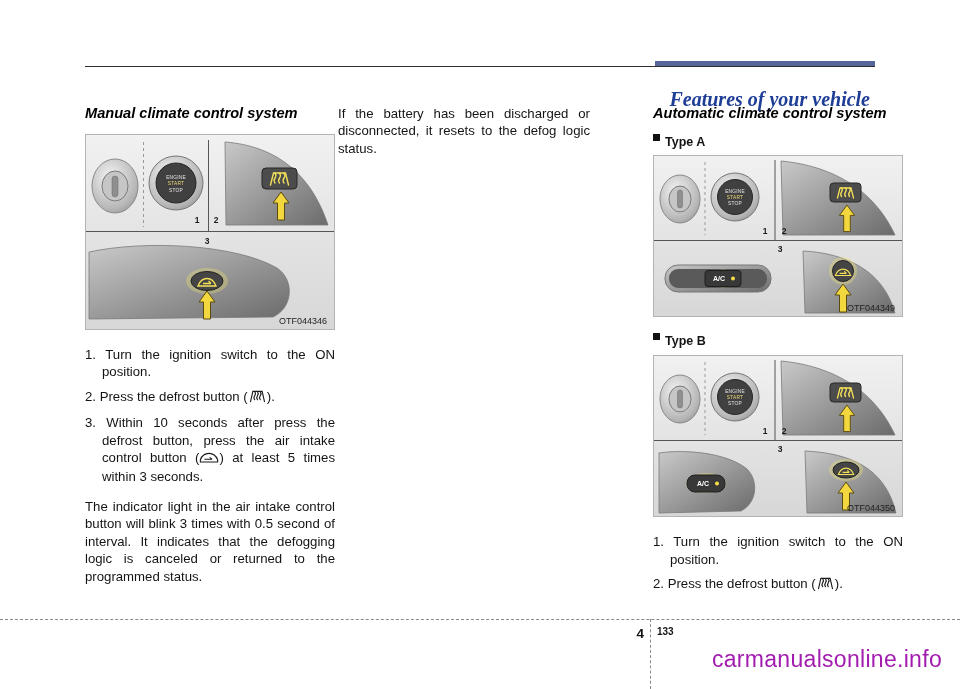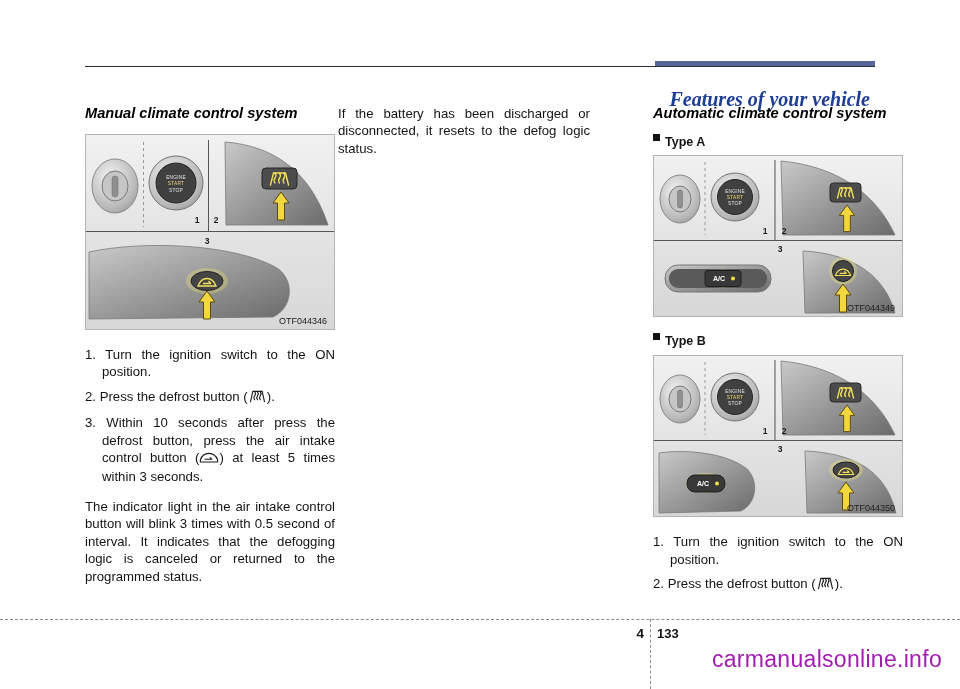--- a/index.html
+++ b/index.html
@@ -27,21 +27,21 @@
   
   .fl{font-family:"Liberation Sans",sans-serif;font-size:8.5px;font-weight:bold;fill:#1a1a1a;text-anchor:middle;}
   .fe{font-family:"Liberation Sans",sans-serif;font-size:4.8px;fill:#e2e2e2;text-anchor:middle;letter-spacing:.2px;}
   .fes{fill:#ecd878;}
   .fcode{font-family:"Liberation Sans",sans-serif;font-size:9px;fill:#222;text-anchor:end;}
   .fac{font-family:"Liberation Sans",sans-serif;font-size:7px;font-weight:bold;fill:#fff;text-anchor:middle;}
   
   .foot-dash-h{position:absolute;left:0;top:619px;width:960px;border-top:1px dashed #8a8a8a;}
   .foot-dash-v{position:absolute;left:650px;top:619px;height:70px;border-left:1px dashed #8a8a8a;}
   .foot-chapter{position:absolute;left:630px;top:625px;width:14px;text-align:right;font-weight:bold;font-size:13.5px;}
-  .foot-page{position:absolute;left:657px;top:625px;font-weight:bold;font-size:13px;}
+  .foot-page{position:absolute;left:657px;top:625px;font-weight:bold;font-size:10px;}
   .watermark{position:absolute;right:18px;top:644px;font-size:23px;color:#a21caf;letter-spacing:.3px;}
 </style>
 </head>
 <body>
 
 <div class="page">
 
   <div class="header-title">Features of your vehicle</div>
   <div class="rule-thick"></div>
   <div class="rule-thin"></div>

